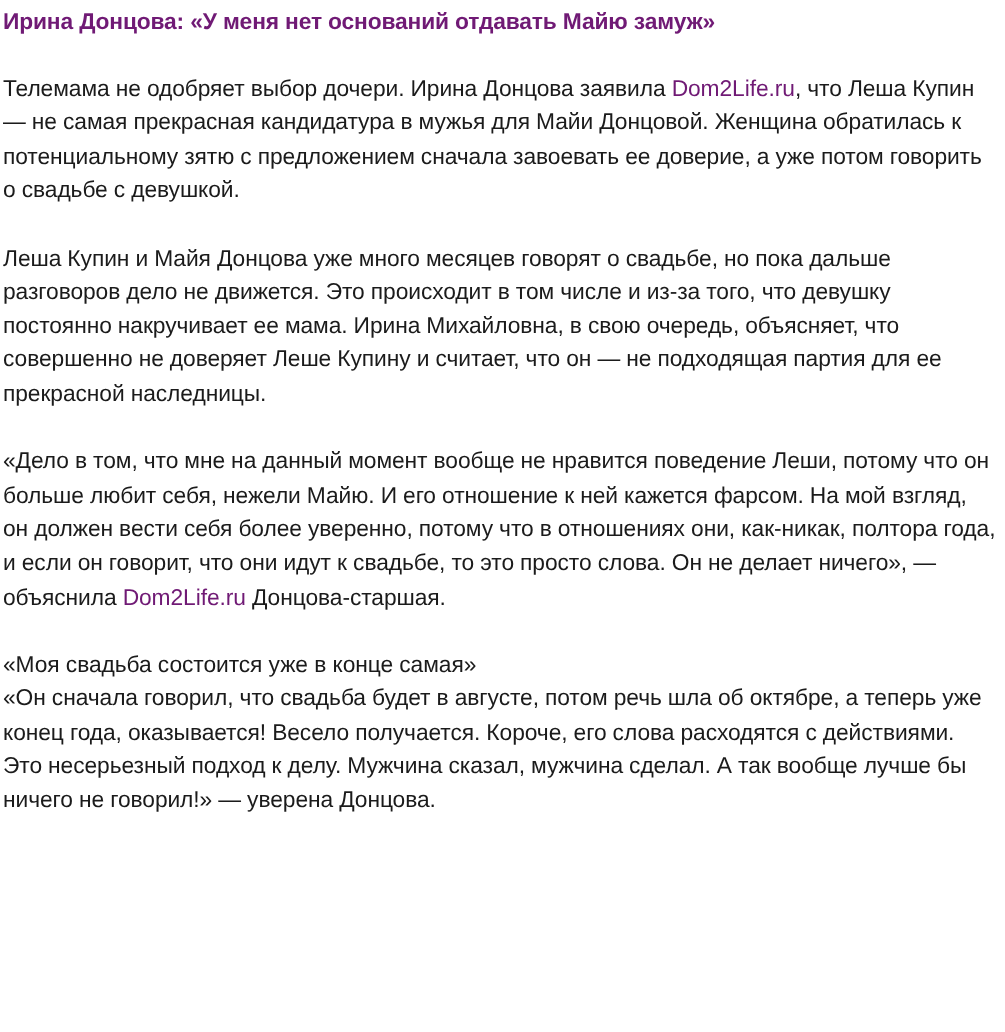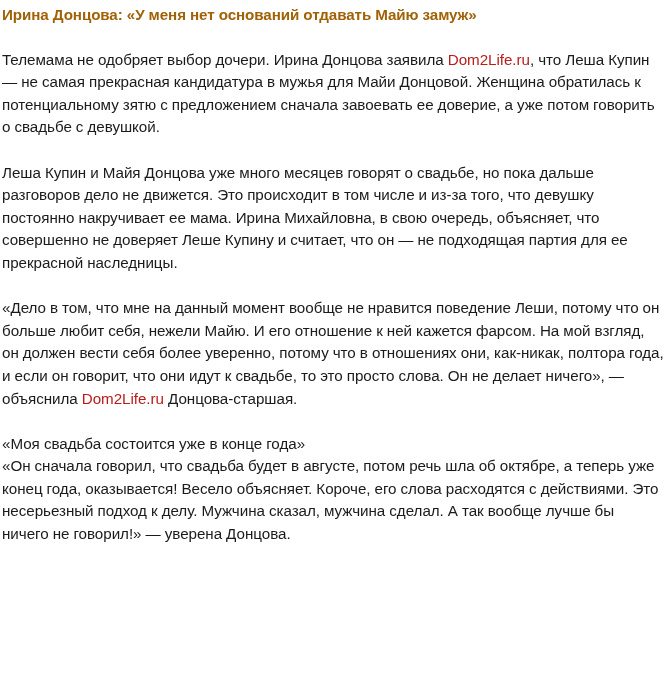--- a/index.html
+++ b/index.html
@@ -17,42 +17,42 @@
     -webkit-font-smoothing: antialiased;
   }
   .article {
     box-sizing: border-box;
     width: 670px;
     padding: 4px 6px 0 2px;
   }
   .headline {
     font-size: 15.2px;
     line-height: 22.6px;
-    color: #a16207;
+    color: #701a75;
     margin: 0 0 22px 0;
     white-space: nowrap;
     letter-spacing: -0.1px;
   }
   .para {
     font-size: 15.2px;
     line-height: 22.6px;
     color: #1b1b1b;
     margin: 0 0 22.6px 0;
     text-align: left;
     letter-spacing: -0.05px;
     word-spacing: -0.1px;
   }
   .para.tight {
     margin-bottom: 0;
   }
   .para:last-child {
     margin-bottom: 0;
   }
   .sitelink {
-    color: #b91c1c;
+    color: #701a75;
     text-decoration: none;
     cursor: pointer;
   }
   .subhead {
     font-size: 15.2px;
     line-height: 22.6px;
     color: #1b1b1b;
     margin: 0;
     letter-spacing: -0.05px;
   }
@@ -64,17 +64,17 @@
 
   <h1 class="headline">Ирина Донцова: «У меня нет оснований отдавать Майю замуж»</h1>
 
   <p class="para">Телемама не одобряет выбор дочери. Ирина Донцова заявила <span class="sitelink">Dom2Life.ru</span>, что Леша Купин — не самая прекрасная кандидатура в мужья для Майи Донцовой. Женщина обратилась к потенциальному зятю с предложением сначала завоевать ее доверие, а уже потом говорить о свадьбе с девушкой.</p>
 
   <p class="para">Леша Купин и Майя Донцова уже много месяцев говорят о свадьбе, но пока дальше разговоров дело не движется. Это происходит в том числе и из-за того, что девушку постоянно накручивает ее мама. Ирина Михайловна, в свою очередь, объясняет, что совершенно не доверяет Леше Купину и считает, что он — не подходящая партия для ее прекрасной наследницы.</p>
 
   <p class="para">«Дело в том, что мне на данный момент вообще не нравится поведение Леши, потому что он больше любит себя, нежели Майю. И его отношение к ней кажется фарсом. На мой взгляд, он должен вести себя более уверенно, потому что в отношениях они, как-никак, полтора года, и если он говорит, что они идут к свадьбе, то это просто слова. Он не делает ничего», — объяснила <span class="sitelink">Dom2Life.ru</span> Донцова-старшая.</p>
 
 
-  <p class="subhead">«Моя свадьба состоится уже в конце года»</p>
+  <p class="subhead">«Моя свадьба состоится уже в конце самая»</p>
 
-  <p class="para">«Он сначала говорил, что свадьба будет в августе, потом речь шла об октябре, а теперь уже конец года, оказывается! Весело объясняет. Короче, его слова расходятся с действиями. Это несерьезный подход к делу. Мужчина сказал, мужчина сделал. А так вообще лучше бы ничего не говорил!» — уверена Донцова.</p>
+  <p class="para">«Он сначала говорил, что свадьба будет в августе, потом речь шла об октябре, а теперь уже конец года, оказывается! Весело получается. Короче, его слова расходятся с действиями. Это несерьезный подход к делу. Мужчина сказал, мужчина сделал. А так вообще лучше бы ничего не говорил!» — уверена Донцова.</p>
 
 </div>
 
 </body></html>

